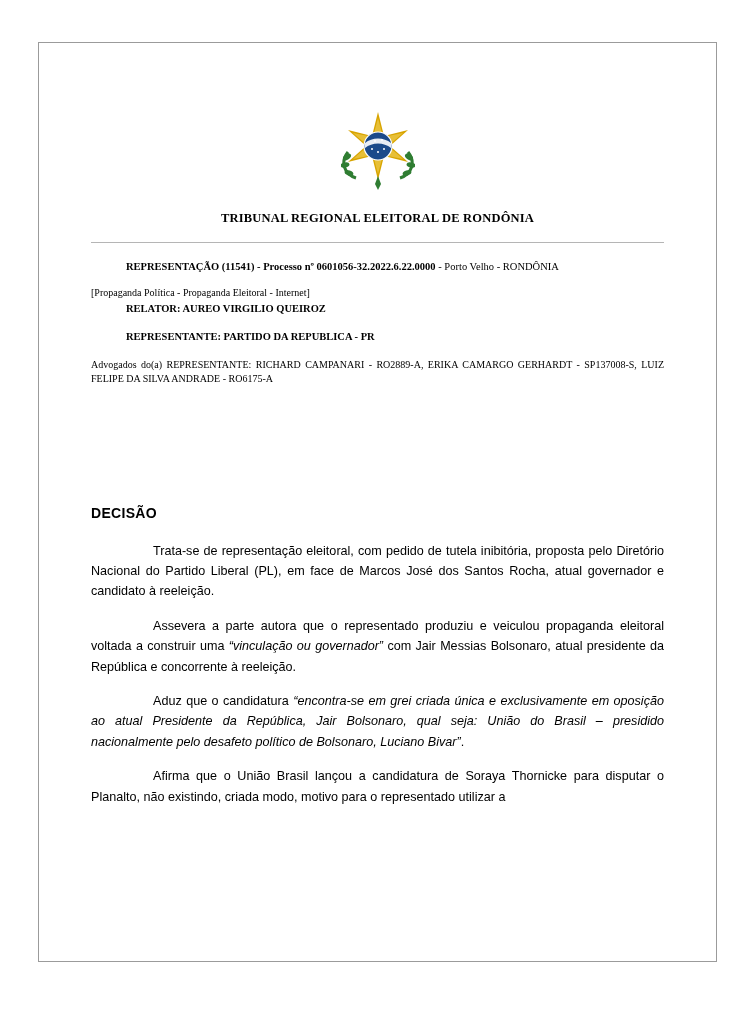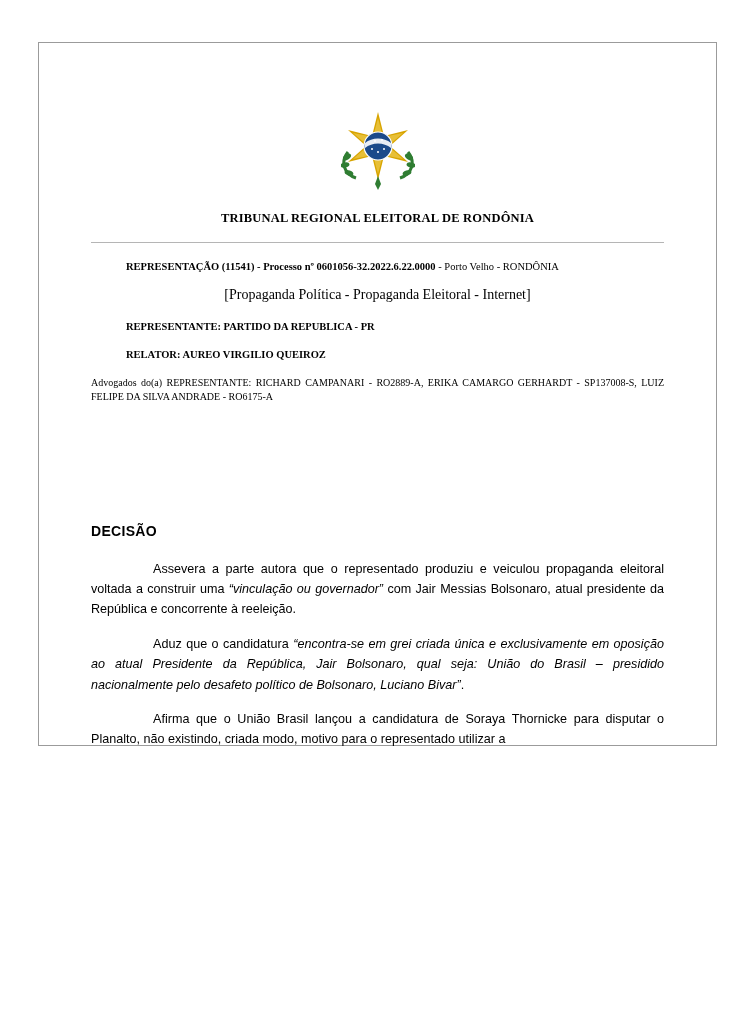--- a/index.html
+++ b/index.html
@@ -18,21 +18,21 @@
     width: 755px;
     height: 1024px;
     background: #ffffff;
     box-sizing: border-box;
   }
   .sheet {
     position: absolute;
     left: 38px;
     top: 42px;
     width: 679px;
-    height: 704px;
+    height: 920px;
     border: 1px solid #9b9b9b;
     background: #ffffff;
     box-sizing: border-box;
   }
   .inner {
     position: absolute;
     left: 52px;
     top: 60px;
     width: 573px;
   }
@@ -70,23 +70,22 @@
   .meta-line {
     font-family: "Liberation Serif", serif;
     font-size: 10.5px;
     line-height: 1.45;
     margin-bottom: 13px;
     margin-left: 35px;
   }
   .meta-line.bold { font-weight: bold; }
   .meta-line .thin { font-weight: normal; }
   .meta-bracket {
-    font-size: 14px;
-    margin-bottom: 16px;
-    text-align: center;
+    font-size: 10px;
+    margin-bottom: 3px;
   }
   .adv {
     font-size: 10px;
     line-height: 1.45;
     margin-bottom: 13px;
     text-align: justify;
   }
 
   
   .decision-title {
@@ -160,30 +159,31 @@
       <div class="court-title">TRIBUNAL REGIONAL ELEITORAL DE RONDÔNIA</div>
 
       <hr class="rule">
 
       <div class="meta-line bold">
         <span>REPRESENTAÇÃO (11541) - Processo nº 0601056-32.2022.6.22.0000</span><span class="thin"> - Porto Velho - RONDÔNIA</span>
       </div>
 
       <div class="meta-bracket">[Propaganda Política - Propaganda Eleitoral - Internet]</div>
 
+      <div class="meta-line bold">RELATOR: AUREO VIRGILIO QUEIROZ</div>
+
       <div class="meta-line bold">REPRESENTANTE: PARTIDO DA REPUBLICA - PR</div>
-
-      <div class="meta-line bold">RELATOR: AUREO VIRGILIO QUEIROZ</div>
 
       <div class="adv">Advogados do(a) REPRESENTANTE: RICHARD CAMPANARI - RO2889-A, ERIKA CAMARGO GERHARDT - SP137008-S, LUIZ FELIPE DA SILVA ANDRADE - RO6175-A</div>
 
 
       <div class="decision-title">DECISÃO</div>
 
       <div id="paragraphs">
+          <div class="para"><span>Trata-se de representação eleitoral, com pedido de tutela inibitória, proposta pelo Diretório Nacional do Partido Liberal (PL), em face de Marcos José dos Santos Rocha, atual governador e candidato à reeleição.</span></div>
           <div class="para"><span>Assevera a parte autora que o representado produziu e veiculou propaganda eleitoral voltada a construir uma </span><i>“vinculação ou governador”</i><span> com Jair Messias Bolsonaro, atual presidente da República e concorrente à reeleição.</span></div>
           <div class="para"><span>Aduz que o candidatura </span><i>“encontra-se em grei criada única e exclusivamente em oposição ao atual Presidente da República, Jair Bolsonaro, qual seja: União do Brasil – presidido nacionalmente pelo desafeto político de Bolsonaro, Luciano Bivar”</i><span>.</span></div>
           <div class="para"><span>Afirma que o União Brasil lançou a candidatura de Soraya Thornicke para disputar o Planalto, não existindo, criada modo, motivo para o representado utilizar a</span></div>
         </div>
 
     </div>
   </div>
 </div>
 
 </body></html>

